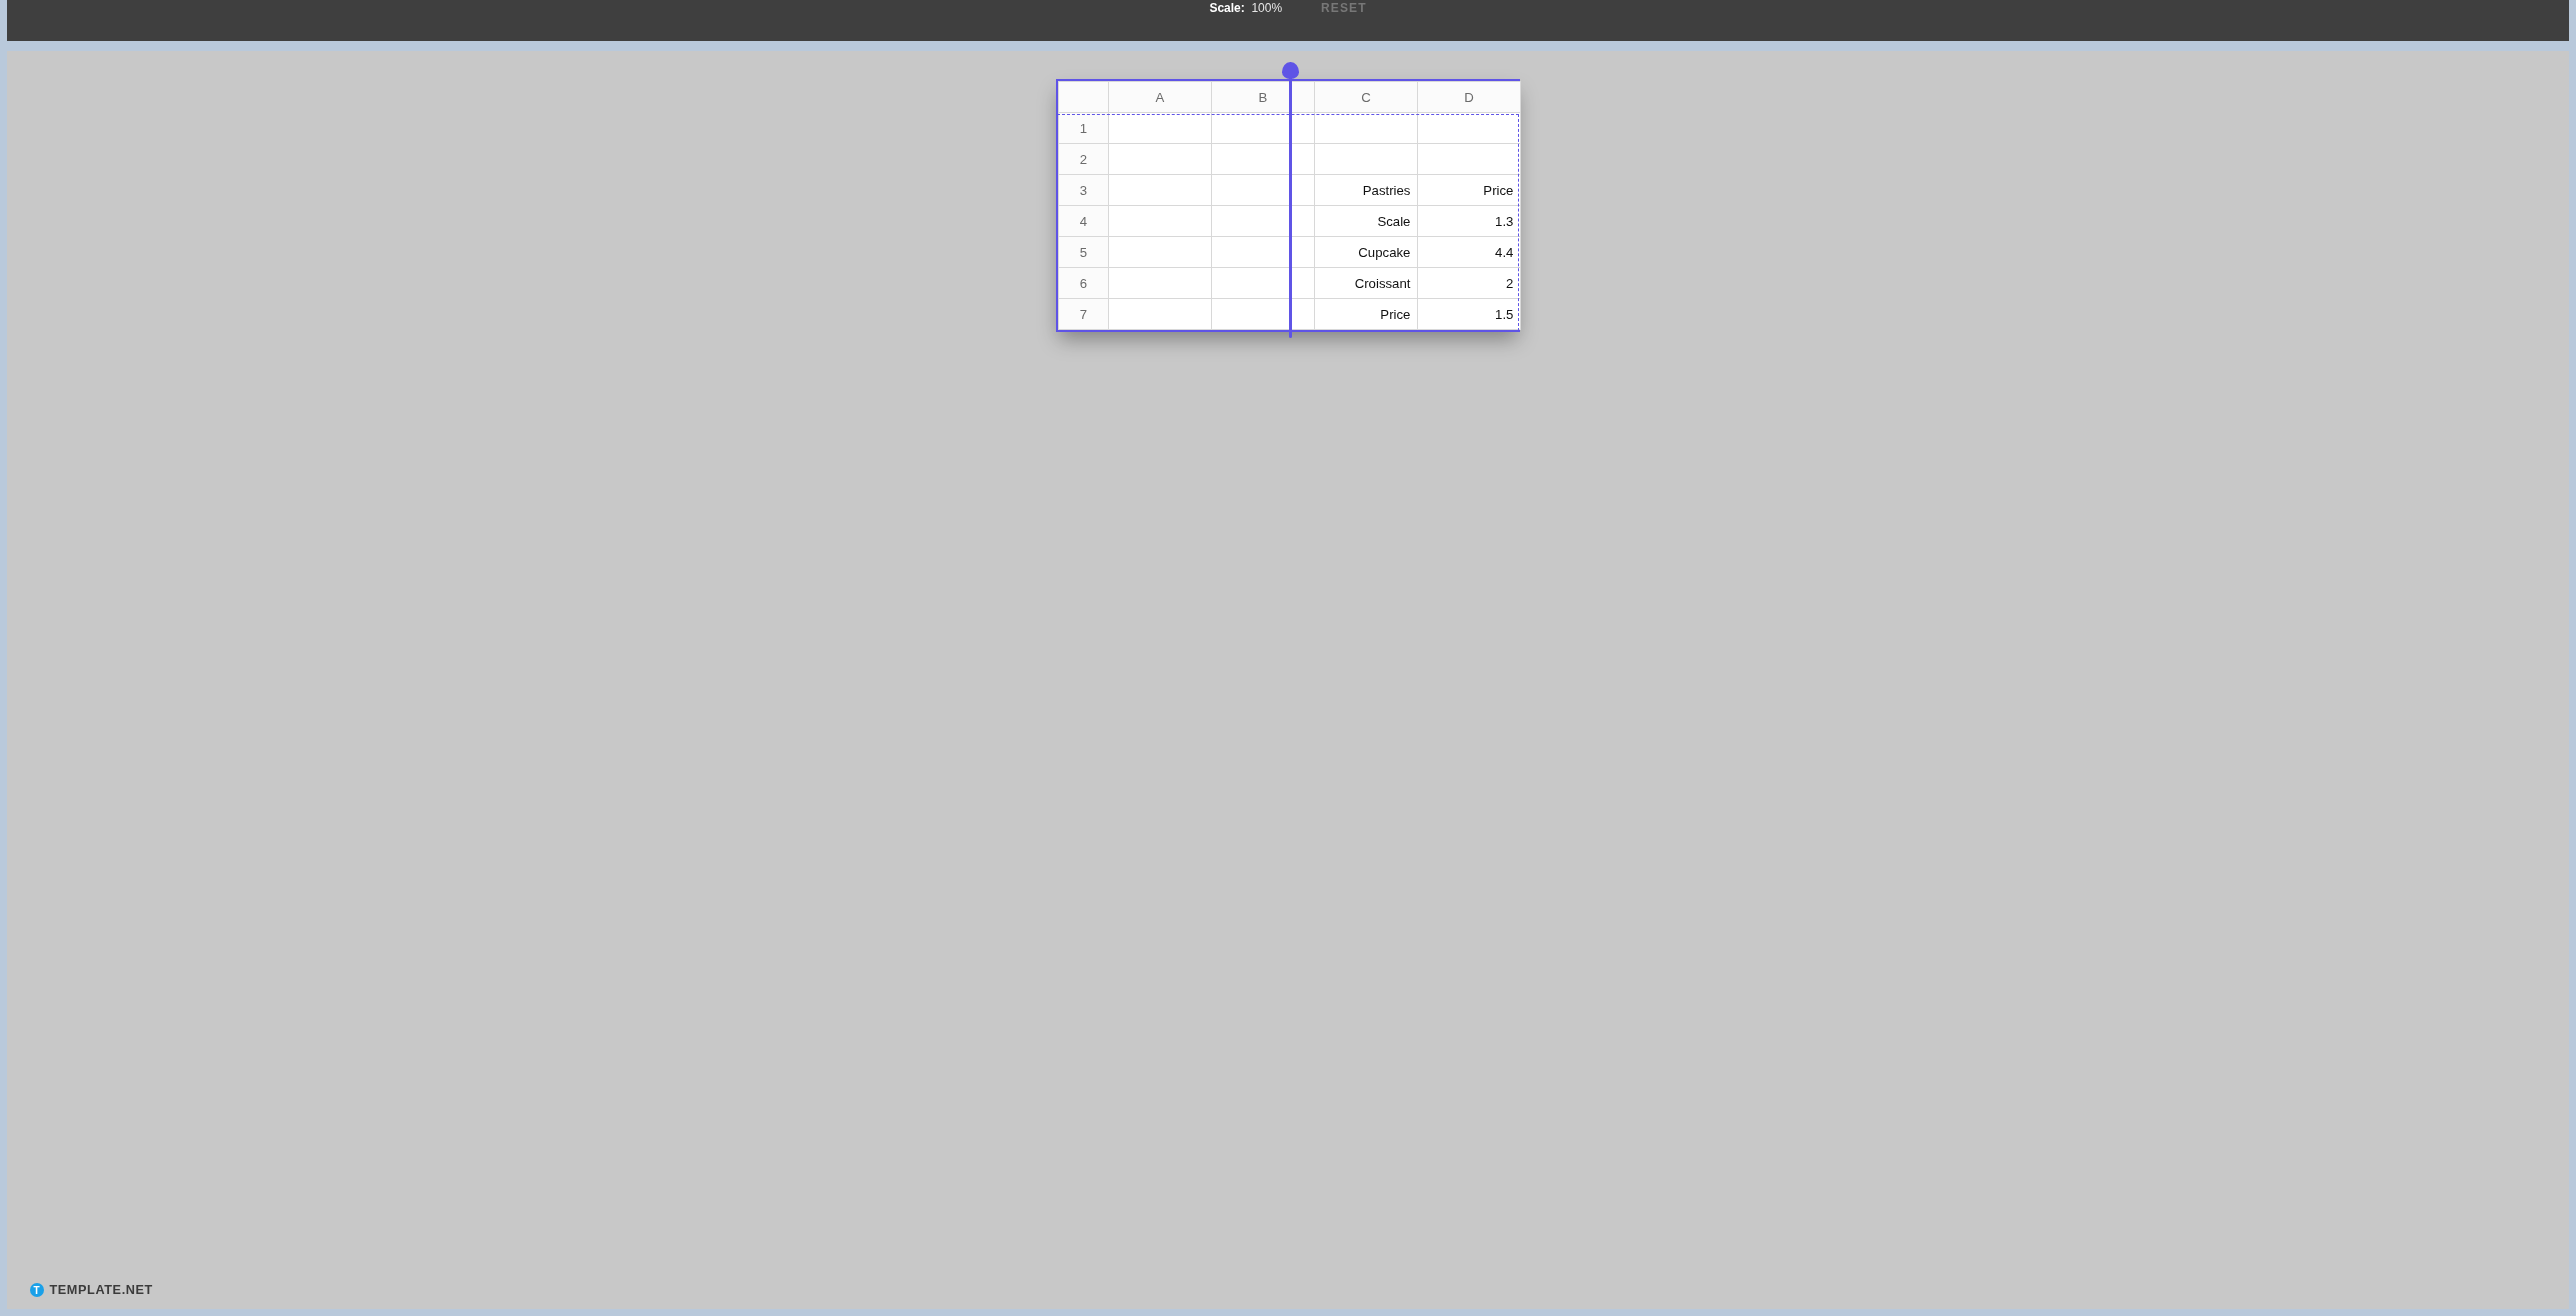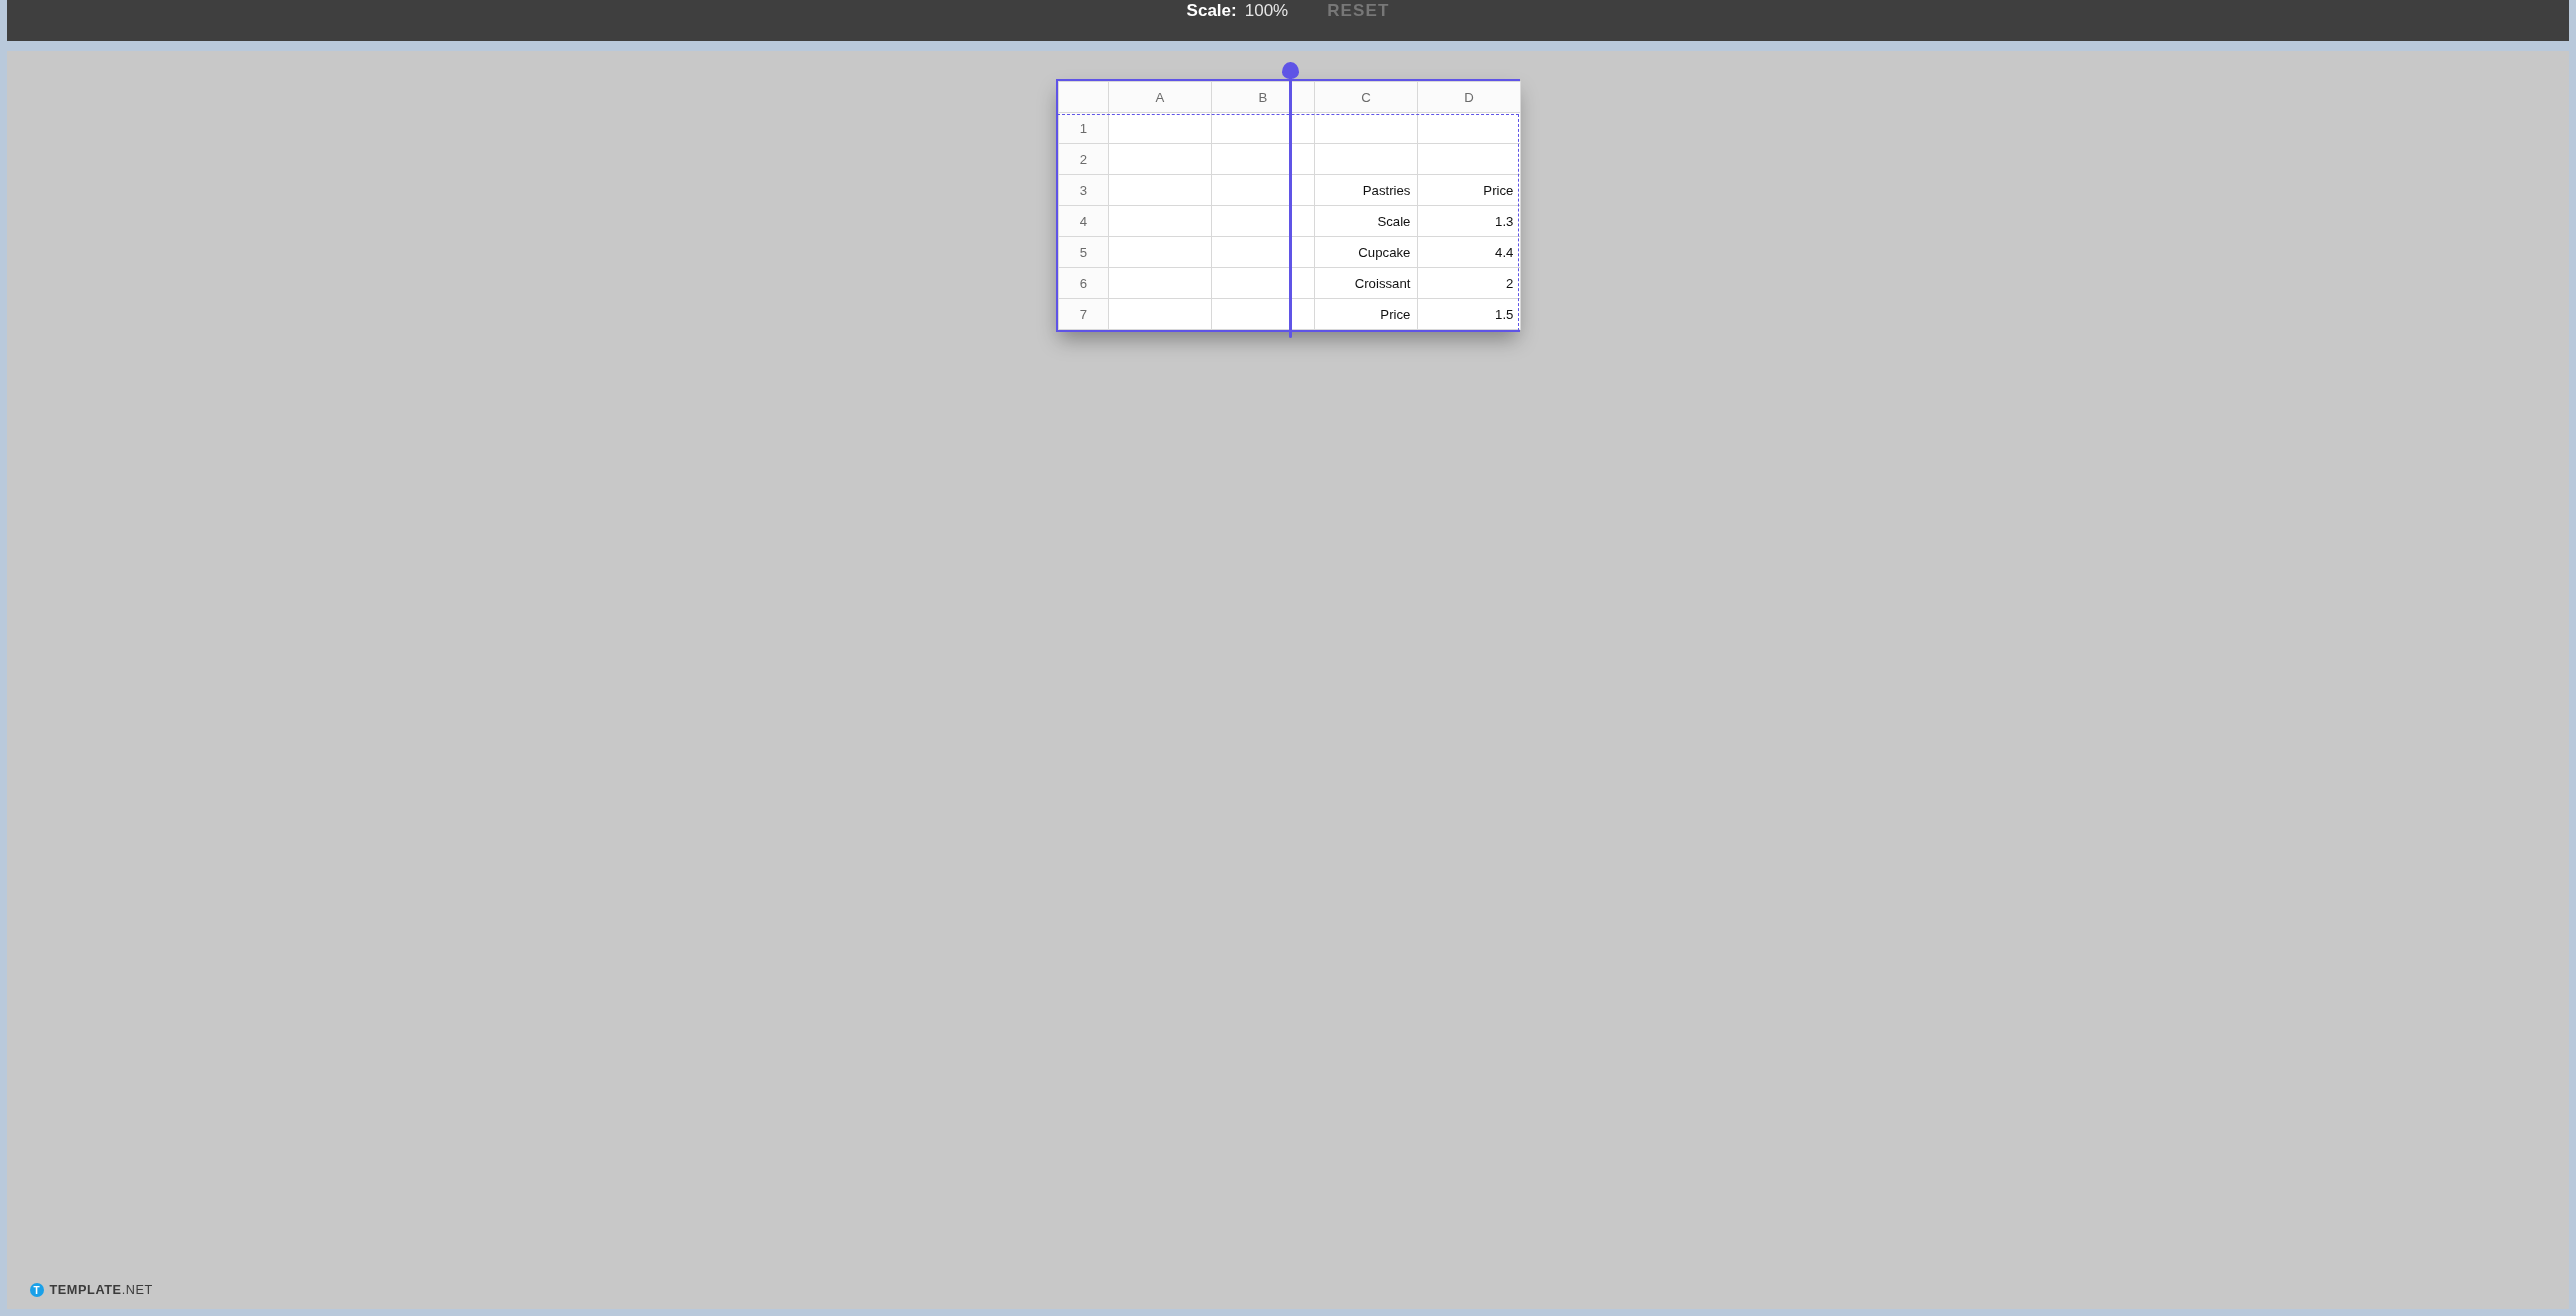--- a/index.html
+++ b/index.html
@@ -12,21 +12,21 @@
   .topbar{
     position:absolute;
     left:6.6px;right:6.6px;top:0;
     height:41px;
     background:#3f3f3f;
     color:#fff;
     display:flex;
     align-items:flex-start;
     justify-content:center;
     gap:39px;
-    font-size:17px;
+    font-size:12px;
     padding-top:1.1px;
     box-sizing:border-box;
   }
   .scale-label{font-weight:700;color:#fff;}
   .scale-value{font-weight:400;color:#e6e6e6;margin-left:3.3px;}
   .reset-btn{
     color:#777;
     font-weight:700;
     letter-spacing:1.1px;
     cursor:pointer;
@@ -132,21 +132,21 @@
   .watermark .logo{
     width:14.3px;height:14.3px;
     border-radius:50%;
     background:#1aa0e8;
     color:#fff;
     font-weight:900;
     font-size:10px;
     display:flex;align-items:center;justify-content:center;
   }
   .watermark b{font-weight:800;margin-top:20px;}
-  .watermark .thin{font-weight:400;margin-top:16px;}
+  .watermark .thin{font-weight:700;margin-top:16px;}
 </style>
 </head>
 <body>
 
 <div class="topbar">
   <div>
     <span class="scale-label">Scale:</span>
     <span class="scale-value">100%</span>
   </div>
   <div class="reset-btn">RESET</div>

